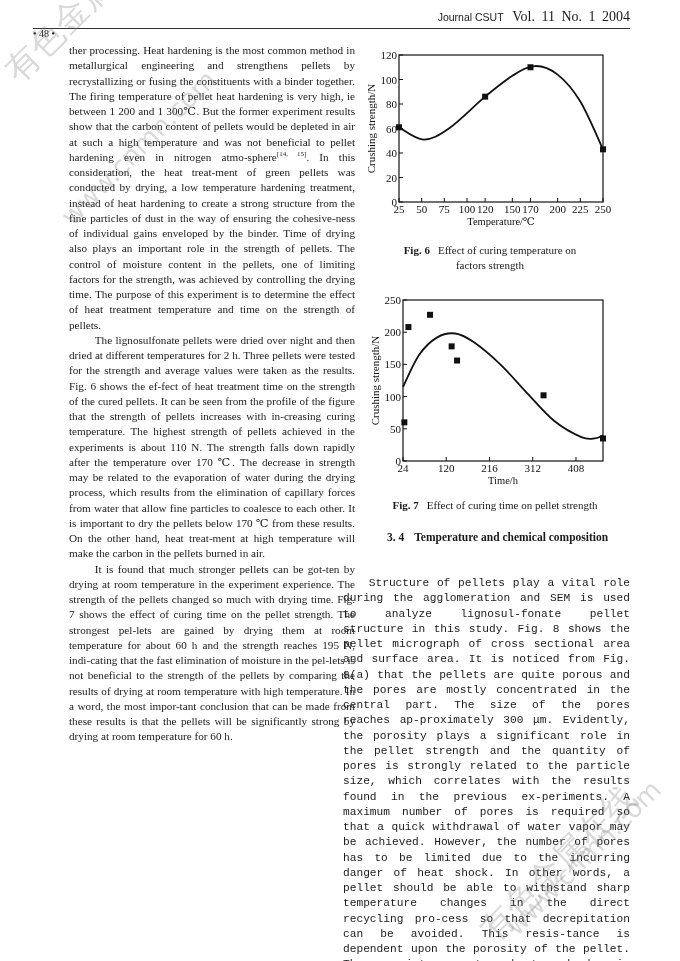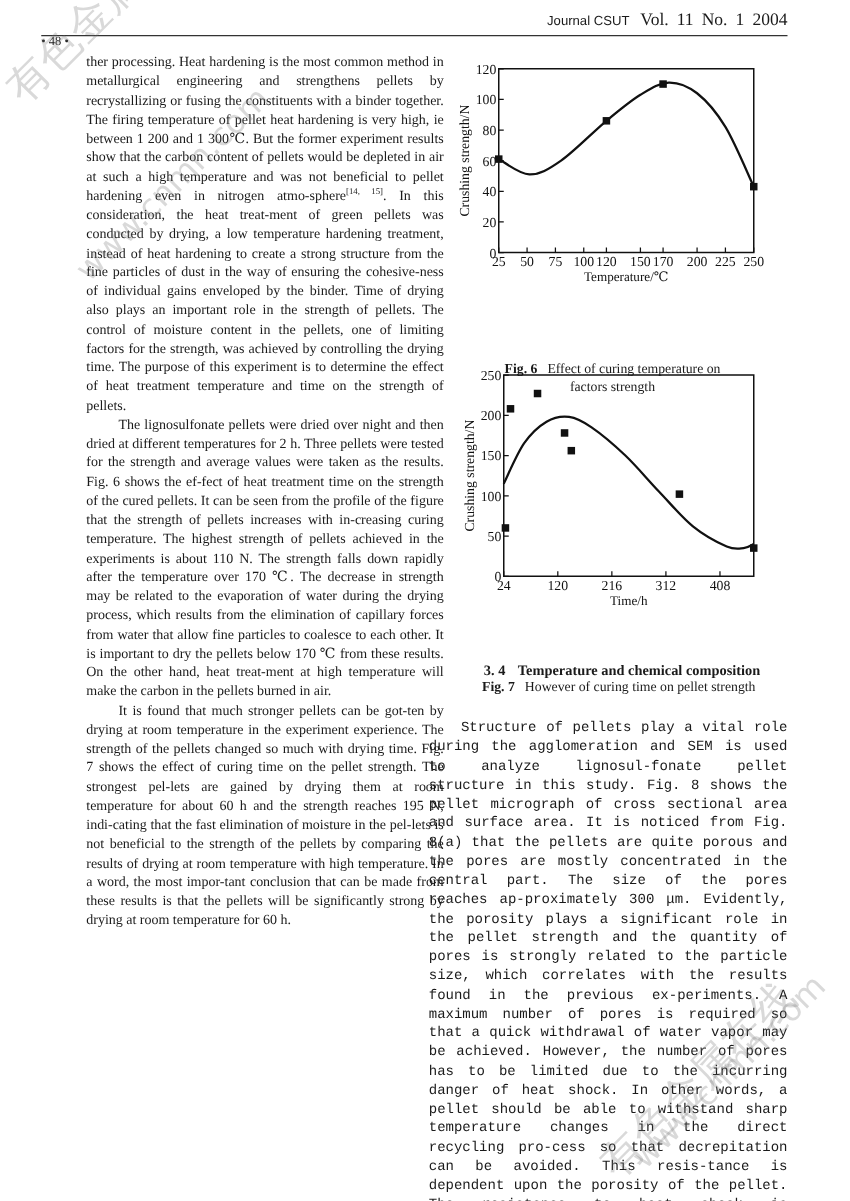--- a/index.html
+++ b/index.html
@@ -13,21 +13,21 @@
   .col { position: absolute; font-size: 11.2px; line-height: 15.25px; text-align: justify; }
   .col p { margin: 0; }
   .left { left: 33px; top: 43px; width: 286px; margin-left: 36px; }
   .right-text { left: 343px; top: 576px; width: 287px; font-family: Liberation Mono, monospace; }
   .indent { text-indent: 2.3em; }
   sup { font-size: 7px; line-height: 0; }
   .section-title { position: absolute; left: 343px; top: 531px; font-size: 11.5px; font-weight: bold; }
   .section-title .num { margin-right: 10px; margin-left: 44px; }
   .fig { position: absolute; }
   .fig svg text { font-family: "Liberation Serif", "DejaVu Serif", serif; fill: #111; }
-  .caption { position: absolute; font-size: 11px; text-align: center; margin-top: 45px; }
+  .caption { position: absolute; font-size: 11px; text-align: center; }
   .caption b { margin-right: 8px; }
   .watermark { position: absolute; pointer-events: none; color: rgba(120,120,120,0.28);
                font-family: "DejaVu Sans", sans-serif; white-space: nowrap; }
 </style>
 </head>
 <body>
 
 <div class="header">
   <span class="page-num">• 48 •</span>
   <span class="journal">
@@ -124,21 +124,21 @@
       <rect x="50.4054054054054" y="34.048" width="6" height="6" fill="#111"></rect>
       <rect x="72.02702702702703" y="21.811999999999983" width="6" height="6" fill="#111"></rect>
       <rect x="93.64864864864865" y="53.36800000000001" width="6" height="6" fill="#111"></rect>
       <rect x="99.05405405405406" y="67.536" width="6" height="6" fill="#111"></rect>
       <rect x="185.54054054054055" y="102.312" width="6" height="6" fill="#111"></rect>
       <rect x="245" y="145.46" width="6" height="6" fill="#111"></rect>
       <path d="M48,96.94 C50.7027027027027,91.57333333333332 58.51051051051052,73.00466666666667 64.21621621621622,64.74 C69.92192192192194,56.47533333333333 76.22822822822823,50.894000000000005 82.23423423423424,47.352000000000004 C88.24024024024024,43.81 94.24624624624624,42.736666666666665 100.25225225225225,43.488 C106.25825825825825,44.239333333333335 110.76276276276276,46.708 118.27027027027027,51.86 C125.77777777777779,57.012 136.28828828828827,65.81333333333333 145.2972972972973,74.4 C154.3063063063063,82.98666666666668 163.3153153153153,93.93466666666666 172.32432432432432,103.38 C181.33333333333334,112.82533333333333 190.34234234234233,123.77333333333334 199.35135135135135,131.072 C208.36036036036037,138.37066666666666 219.62162162162164,144.274 226.3783783783784,147.172 C233.13513513513513,150.07 236.28828828828827,148.782 239.89189189189187,148.46 C243.49549549549548,148.138 246.64864864864865,145.77666666666667 248,145.24" fill="none" stroke="#111" stroke-width="1.8"></path>
     </svg>
 </div>
 <div class="caption" style="left:345px; top:499px; width:300px;">
-  <b>Fig. 7</b><span>However of curing time on pellet strength</span>
+  <b>Fig. 7</b><span>Effect of curing time on pellet strength</span>
 </div>
 
 <div class="section-title">
   <span class="num">3. 4</span><span>Temperature and chemical composition</span>
 </div>
 <div class="col right-text" id="rightcol">
     <p class="indent">Structure of pellets play a vital role during the agglomeration and SEM is used to analyze lignosul-fonate pellet structure in this study. Fig. 8 shows the pellet micrograph of cross sectional area and surface area. It is noticed from Fig. 8(a) that the pellets are quite porous and the pores are mostly concentrated in the central part. The size of the pores reaches ap-proximately 300 μm. Evidently, the porosity plays a significant role in the pellet strength and the quantity of pores is strongly related to the particle size, which correlates with the results found in the previous ex-periments. A maximum number of pores is required so that a quick withdrawal of water vapor may be achieved. However, the number of pores has to be limited due to the incurring danger of heat shock. In other words, a pellet should be able to withstand sharp temperature changes in the direct recycling pro-cess so that decrepitation can be avoided. This resis-tance is dependent upon the porosity of the pellet. The resistance to heat shock is technologically vital to the direct recycling because the pellet should counter-act and accommodate non-uniform heating so that the amount of decrepitated pellets can be reduced to a minimum. Therefore, porosity and moisture become the limiting factors during the drying process.</p>
   </div>
 
 <div class="watermark" style="left:-5px; top:60px; font-size:34px; transform:rotate(-45deg); transform-origin:left top;">有色金属在线</div>

